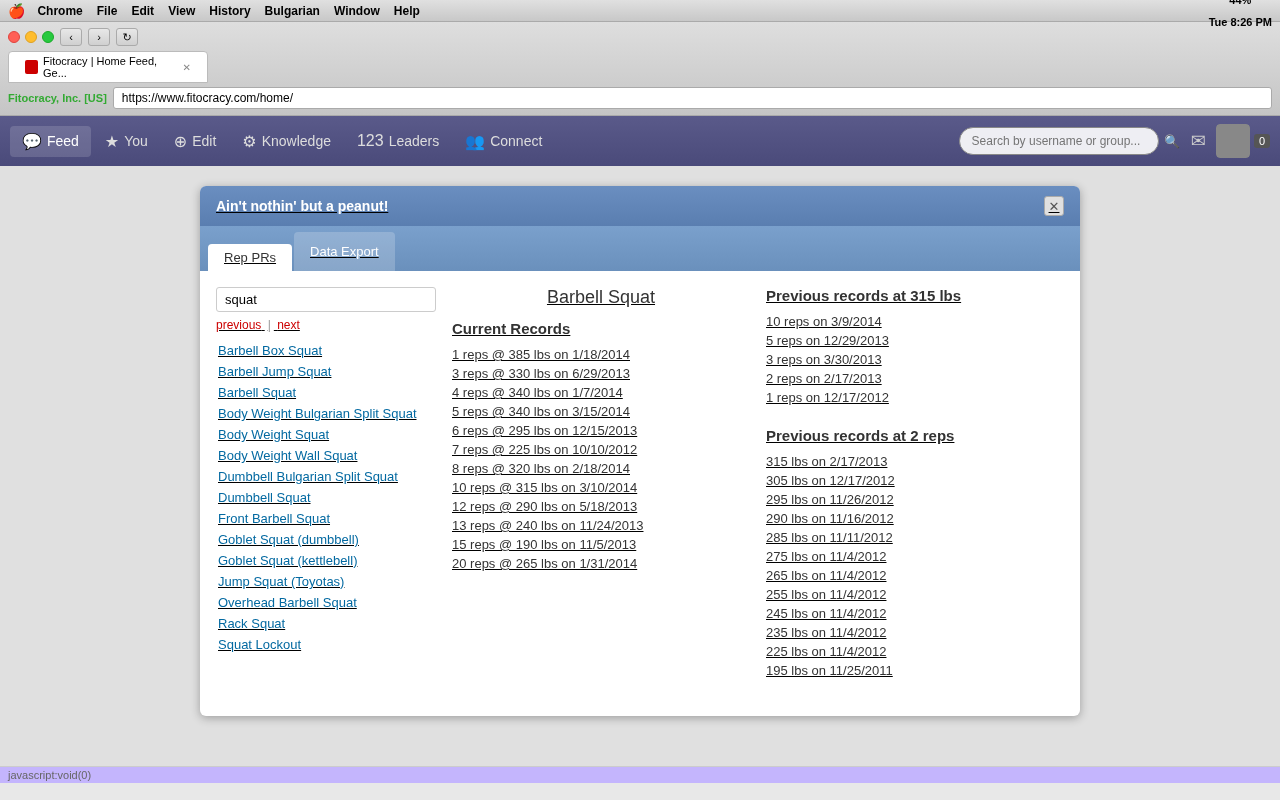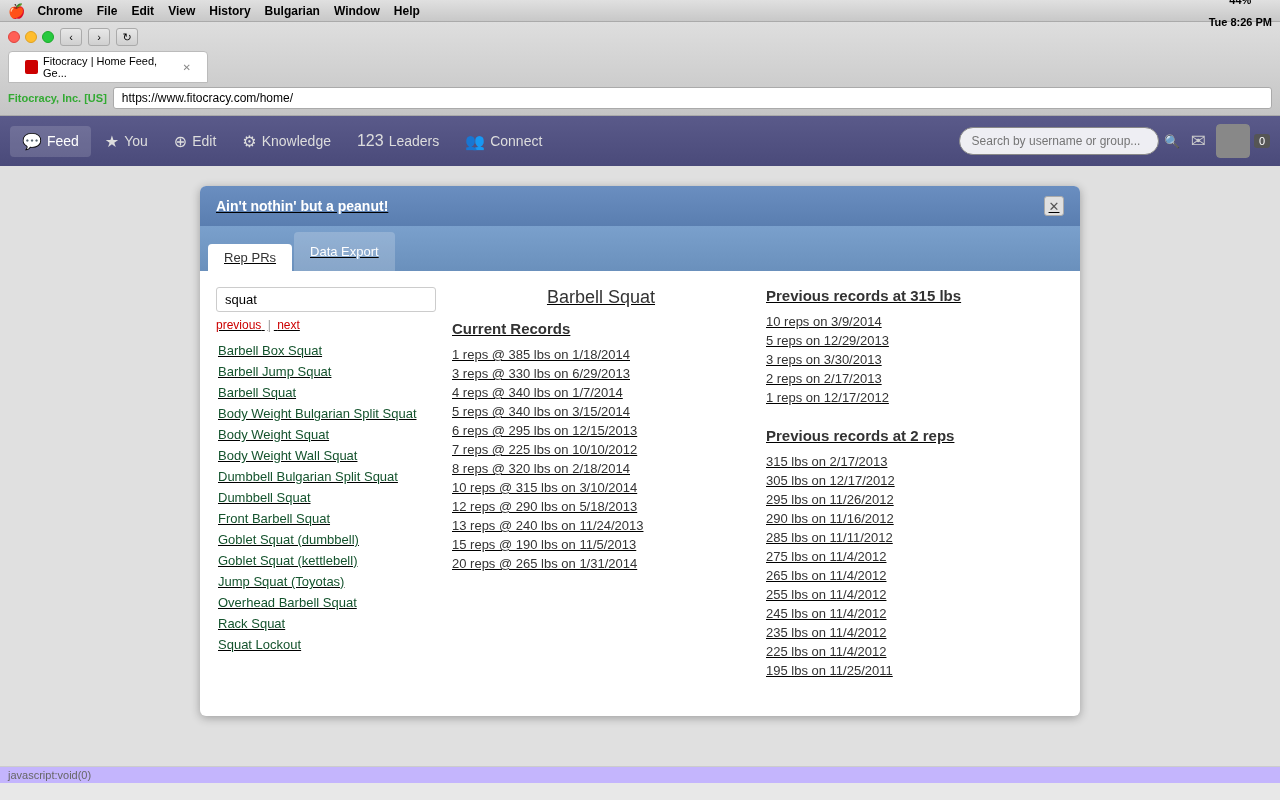--- a/index.html
+++ b/index.html
@@ -131,21 +131,21 @@
       margin-bottom: 6px;
     }
     .pagination-links { font-size: 12px; margin-bottom: 8px; color: #555; }
     .pagination-links a { color: #c00; text-decoration: none; cursor: pointer; }
     .pagination-sep { color: #999; margin: 0 3px; }
     .exercise-list { list-style: none; }
     .exercise-list li {
       padding: 3px 2px;
       font-size: 13px;
       cursor: pointer;
-      color: #14532d;
+      color: #0369a1;
     }
 
     
     .current-records { flex: 1; min-width: 220px; }
     .section-title { font-size: 18px; text-align: center; margin-bottom: 12px; color: #333; font-weight: normal; }
     .records-heading { font-size: 15px; font-weight: bold; margin-bottom: 8px; color: #333; }
     .record-item { font-size: 13px; color: #333; padding: 2px 0; }
     .record-item a { color: #c00; text-decoration: underline; cursor: pointer; }
 
     

